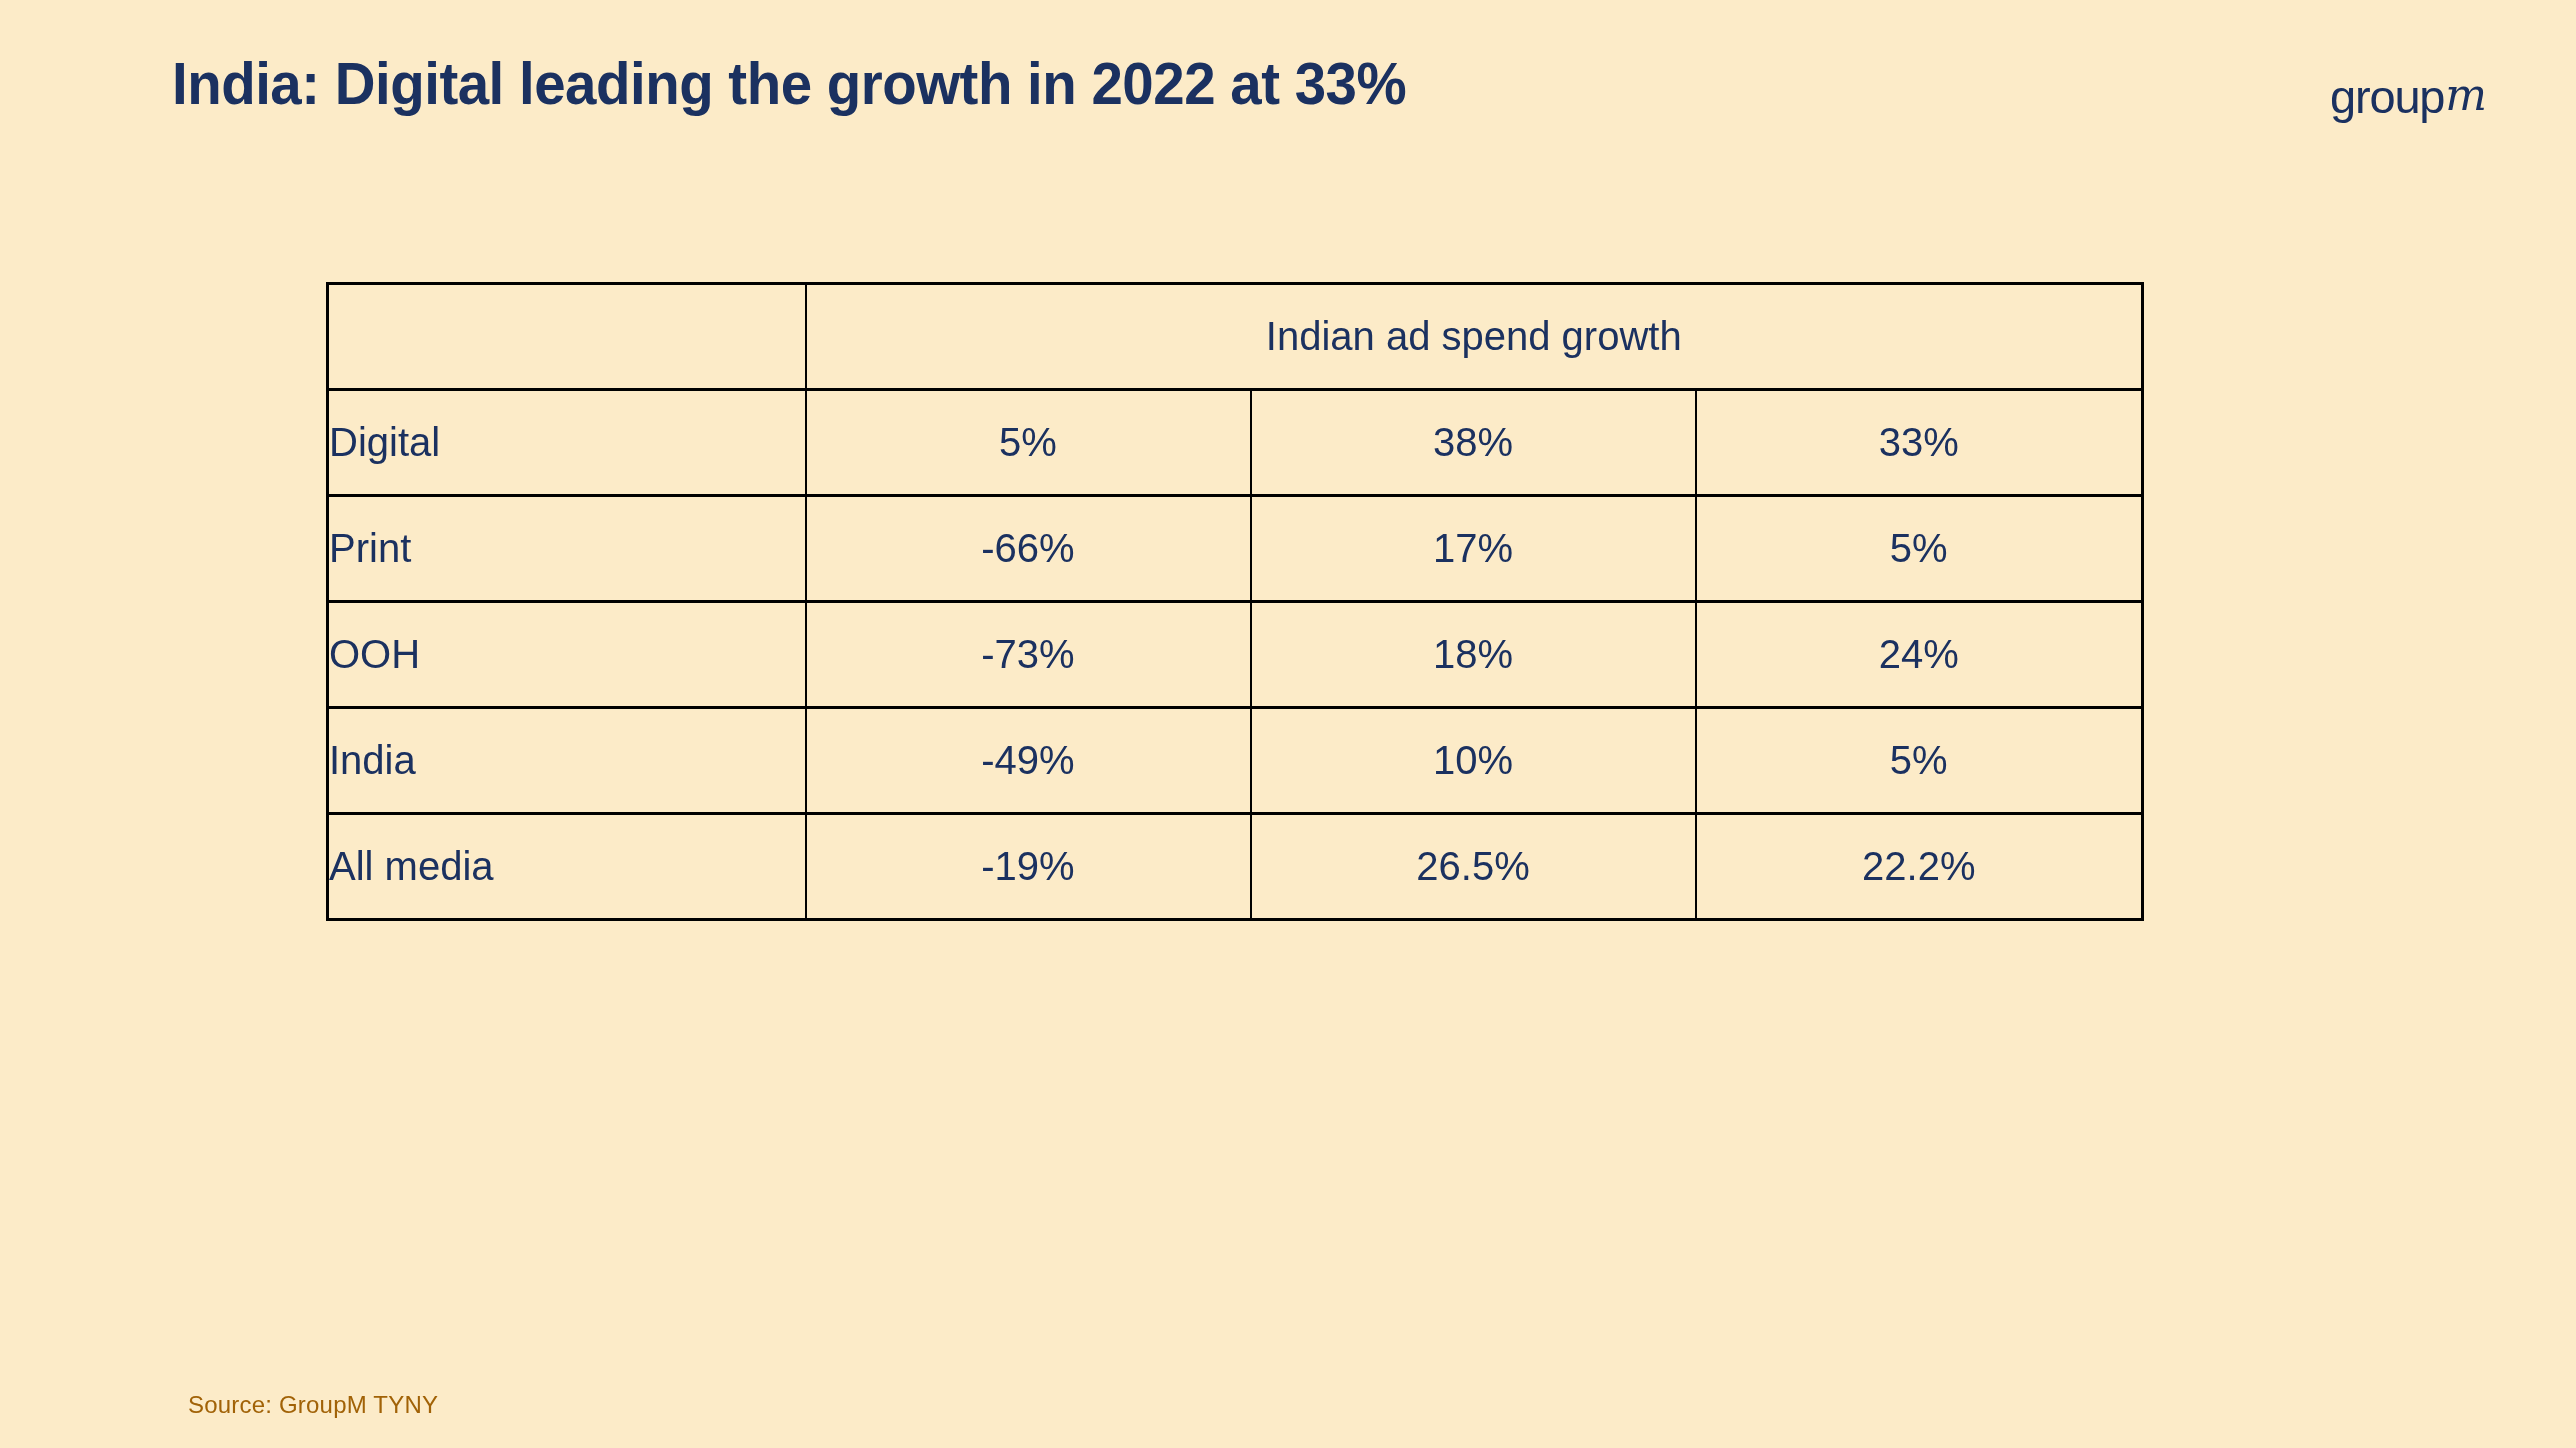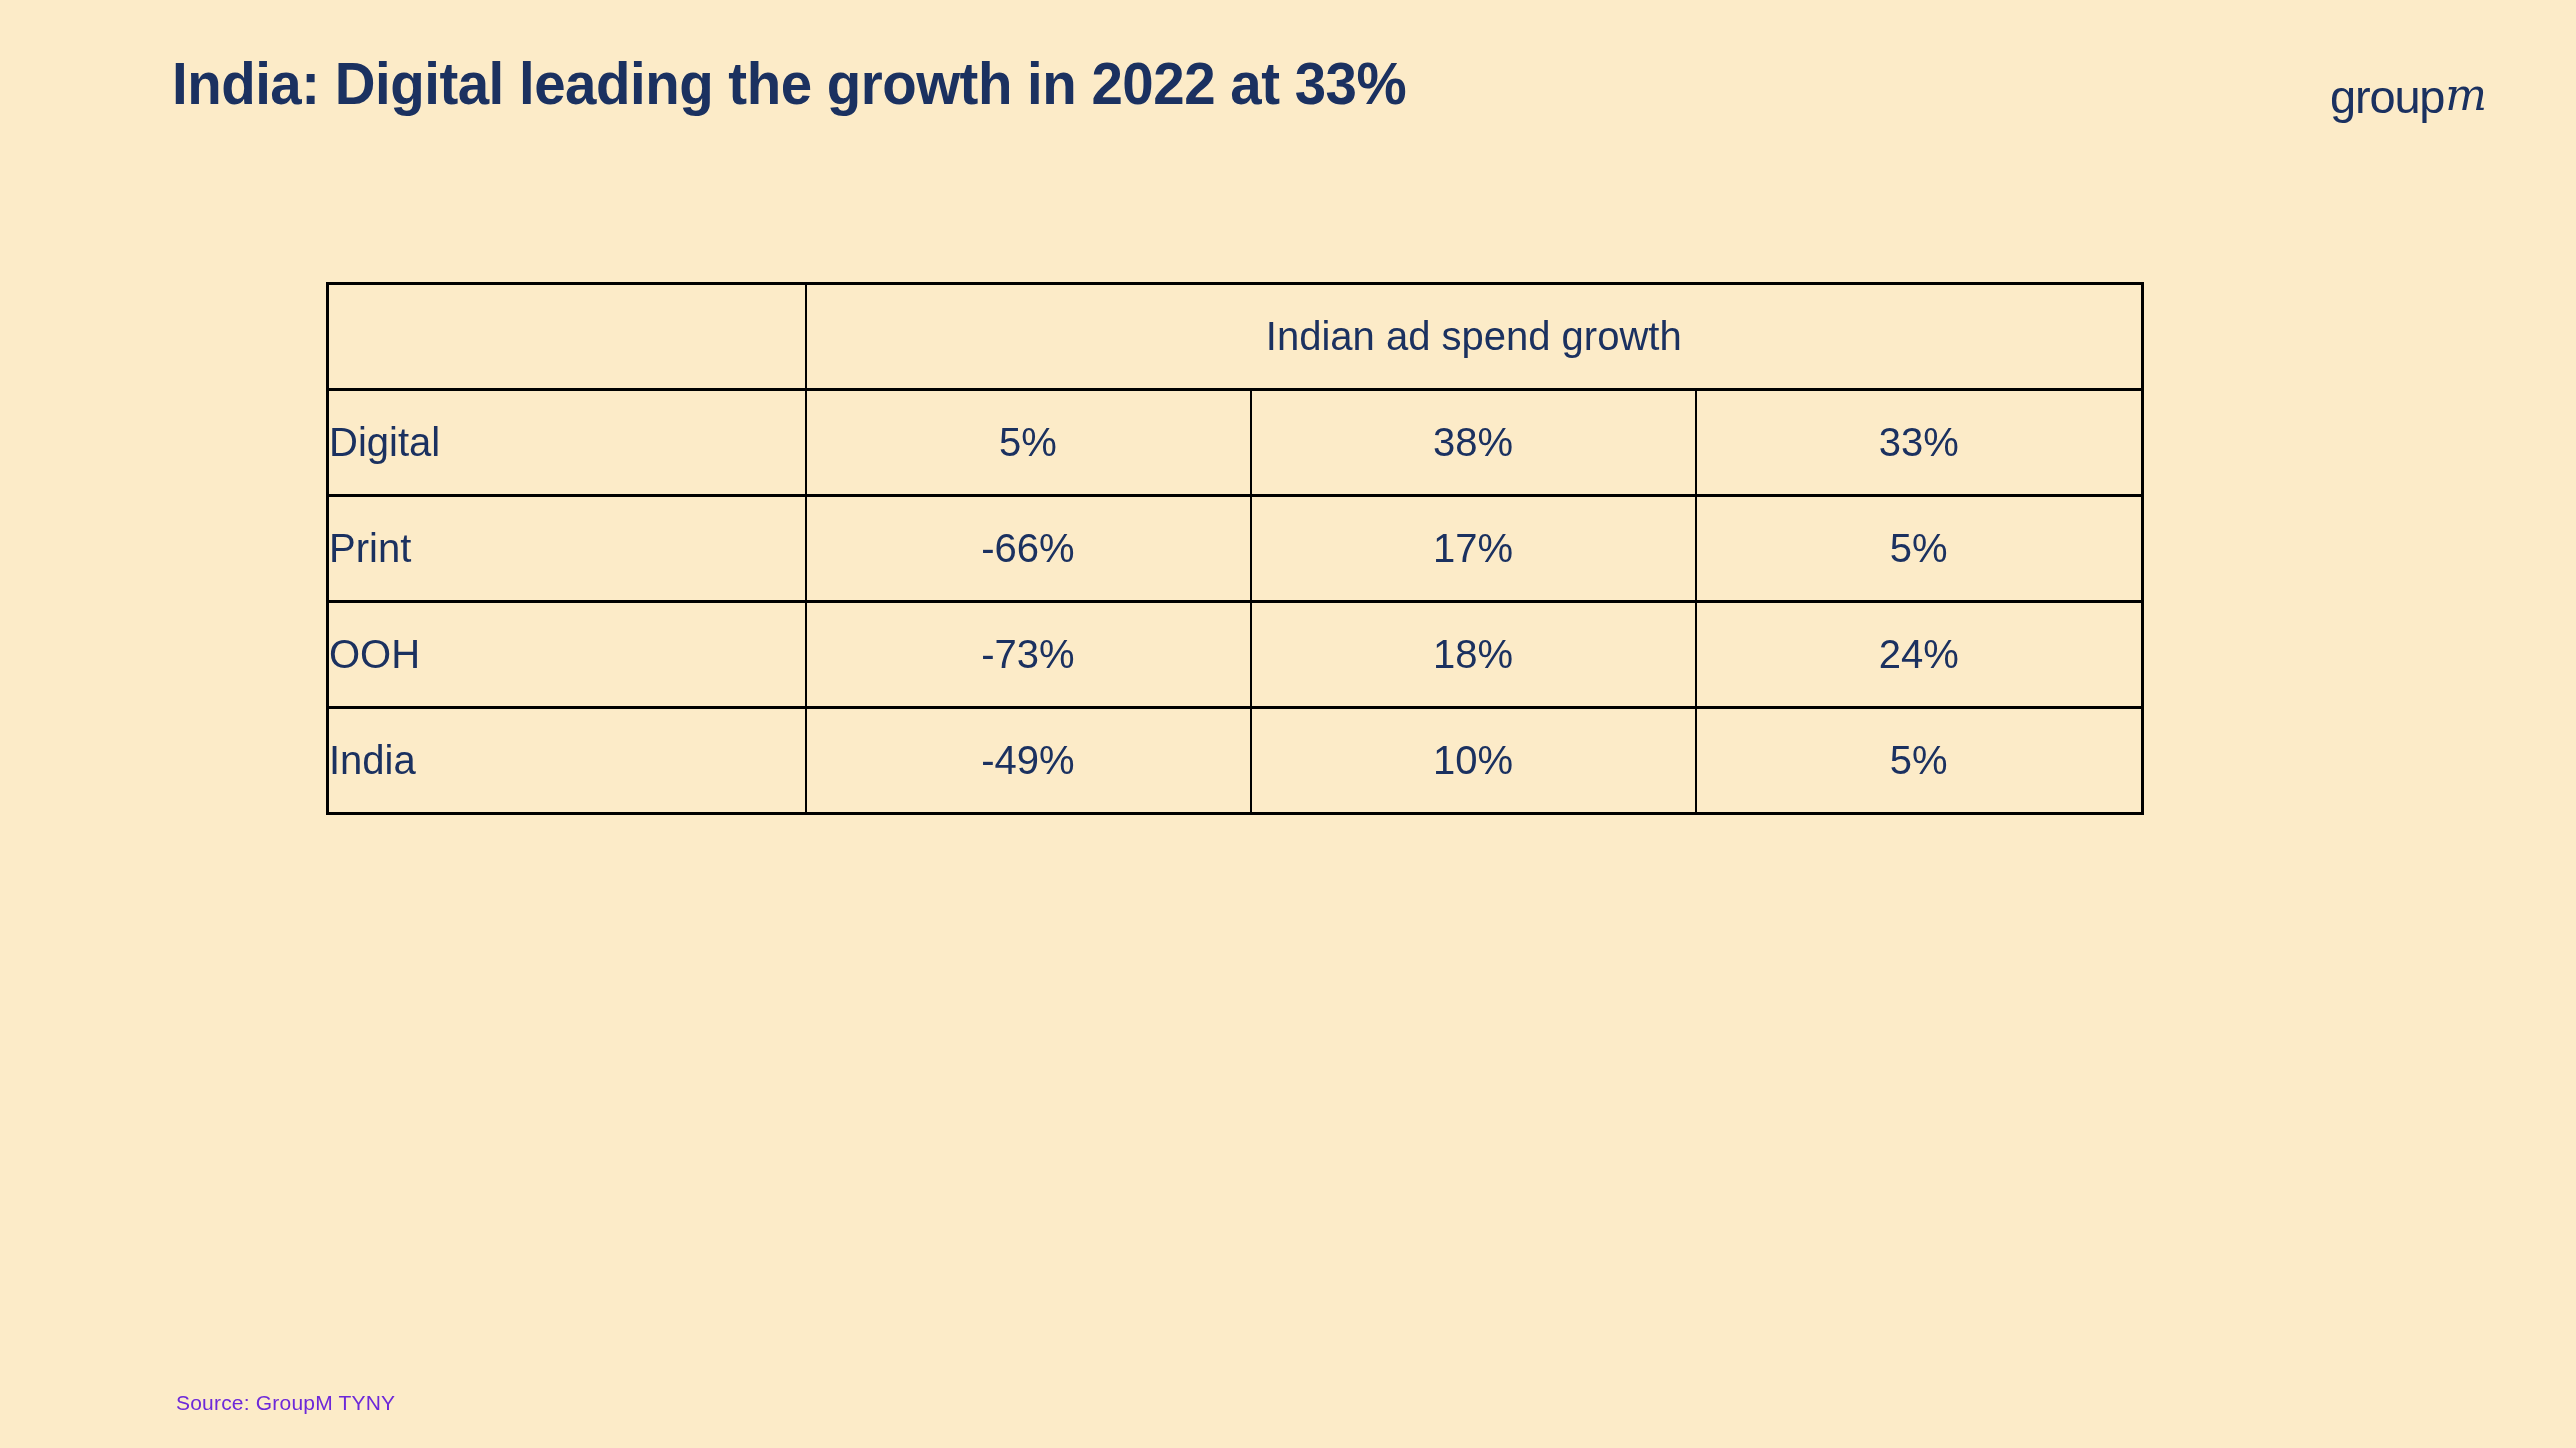--- a/index.html
+++ b/index.html
@@ -117,25 +117,25 @@
     padding-left: 1.9px;
   }
 
   td.cell-value {
     text-align: center;
   }
 
   
   .source-note {
     position: absolute;
-    left: 176px;
+    left: 188px;
     top: 1391px;
-    font-size: 21px;
-    font-weight: 400;
-    color: #6d28d9;
+    font-size: 24px;
+    font-weight: 400;
+    color: #a16207;
     letter-spacing: 0.2px;
     white-space: nowrap;
   }
 </style>
 </head>
 <body>
 
 <div class="slide">
 
   <div class="slide-title">India: Digital leading the growth in 2022 at 33%</div>
@@ -176,20 +176,26 @@
           <td class="cell-value">-73%</td>
           <td class="cell-value">18%</td>
           <td class="cell-value">24%</td>
         </tr>
         <tr>
           <td class="cell-medium">India</td>
           <td class="cell-value">-49%</td>
           <td class="cell-value">10%</td>
           <td class="cell-value">5%</td>
         </tr>
+        <tr>
+          <td class="cell-medium">All media</td>
+          <td class="cell-value">-19%</td>
+          <td class="cell-value">26.5%</td>
+          <td class="cell-value">22.2%</td>
+        </tr>
       </tbody>
     </table>
   </div>
 
   <div class="source-note">Source: GroupM TYNY</div>
 
 </div>
 
 
 </body></html>

